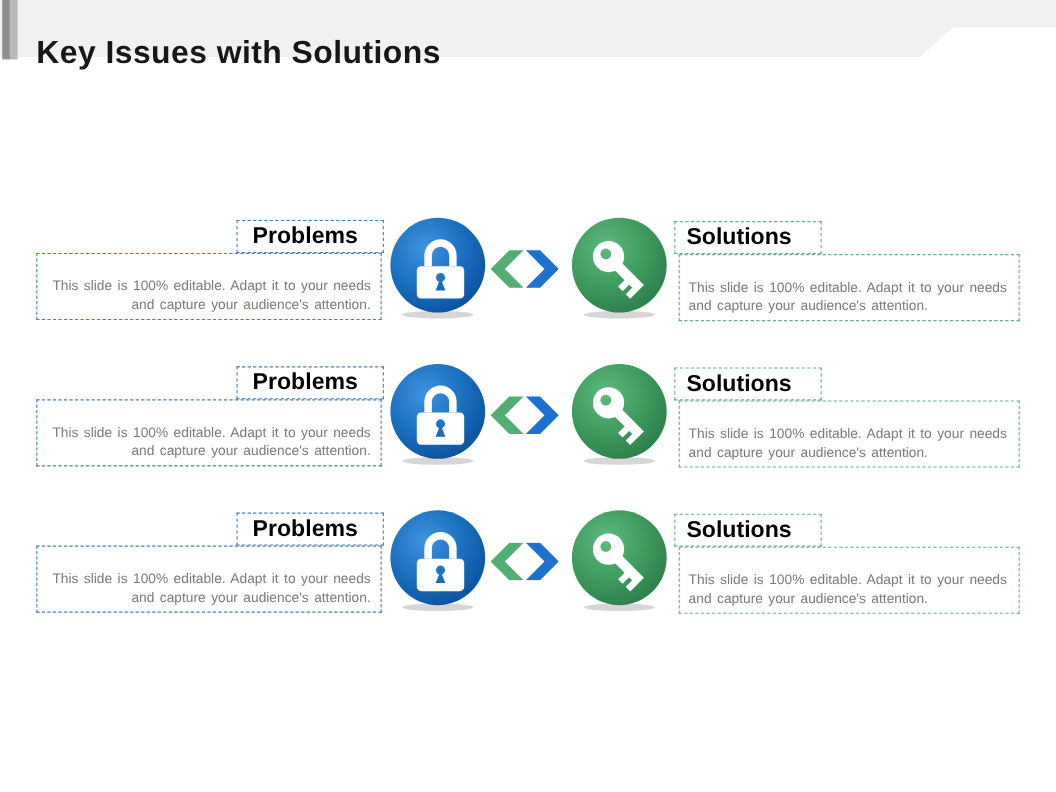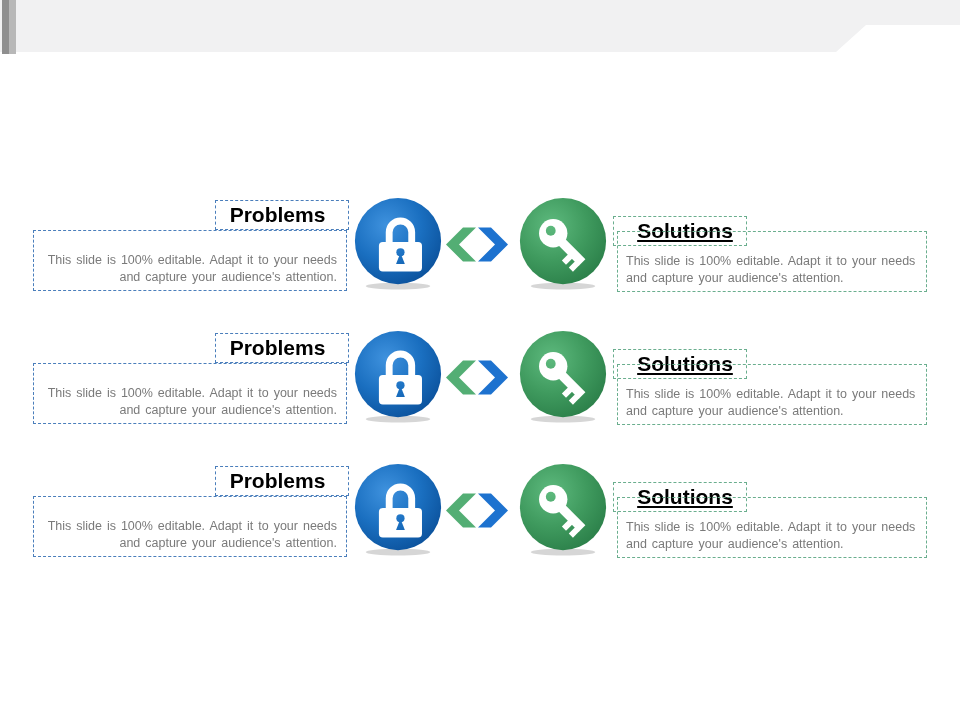--- a/index.html
+++ b/index.html
@@ -31,22 +31,22 @@
   .label-box {
     position:absolute; height:30px; width:134px; background:#ffffff;
     display:flex; align-items:center; box-sizing:border-box;
     font-weight:bold; font-size:21px; color:#000000;
   }
   .label-box.problem {
     left:215px; top:0; border:1px dashed #4a7ebb;
     justify-content:center; padding-right:9px;
   }
   .label-box.solution {
-    left:613px; top:16px; border:1px dashed #6aae8e;
-    justify-content:center; padding-left:10px;text-decoration:underline;
+    left:613px; top:1px; border:1px dashed #6aae8e;
+    justify-content:flex-start; padding-left:10px;
   }
 
   .desc-box {
     position:absolute; height:61px; box-sizing:border-box;
     display:flex; flex-direction:column; justify-content:flex-end;
     font-size:12.5px; line-height:17px; color:#7a7a7a; word-spacing:1.5px;
   }
   .desc-box.problem {
     left:33px; top:30px; width:314px; border:1px dashed #4a7ebb;
     text-align:right; padding:4px 9px 4px 8px;
@@ -109,20 +109,21 @@
       <polygon points="13,0 30,17 13,34 0,34 17,17 0,0" fill="#1d72cf"></polygon>
     </symbol>
   </defs>
 </svg>
 
 <div class="slide">
 
   <div class="header-band"></div>
   <div class="edge-bar dark"></div>
   <div class="edge-bar light"></div>
+  <h1 class="slide-title">Key Issues with Solutions</h1>
 
   <div class="row r0">
     <div class="label-box problem">
       <span>Problems</span>
     </div>
     <div class="desc-box problem">
       <span>This slide is 100% editable. Adapt it to your needs and capture your audience's attention.</span>
     </div>
     <svg class="badge lock">
         <use href="#lock-badge"></use>

